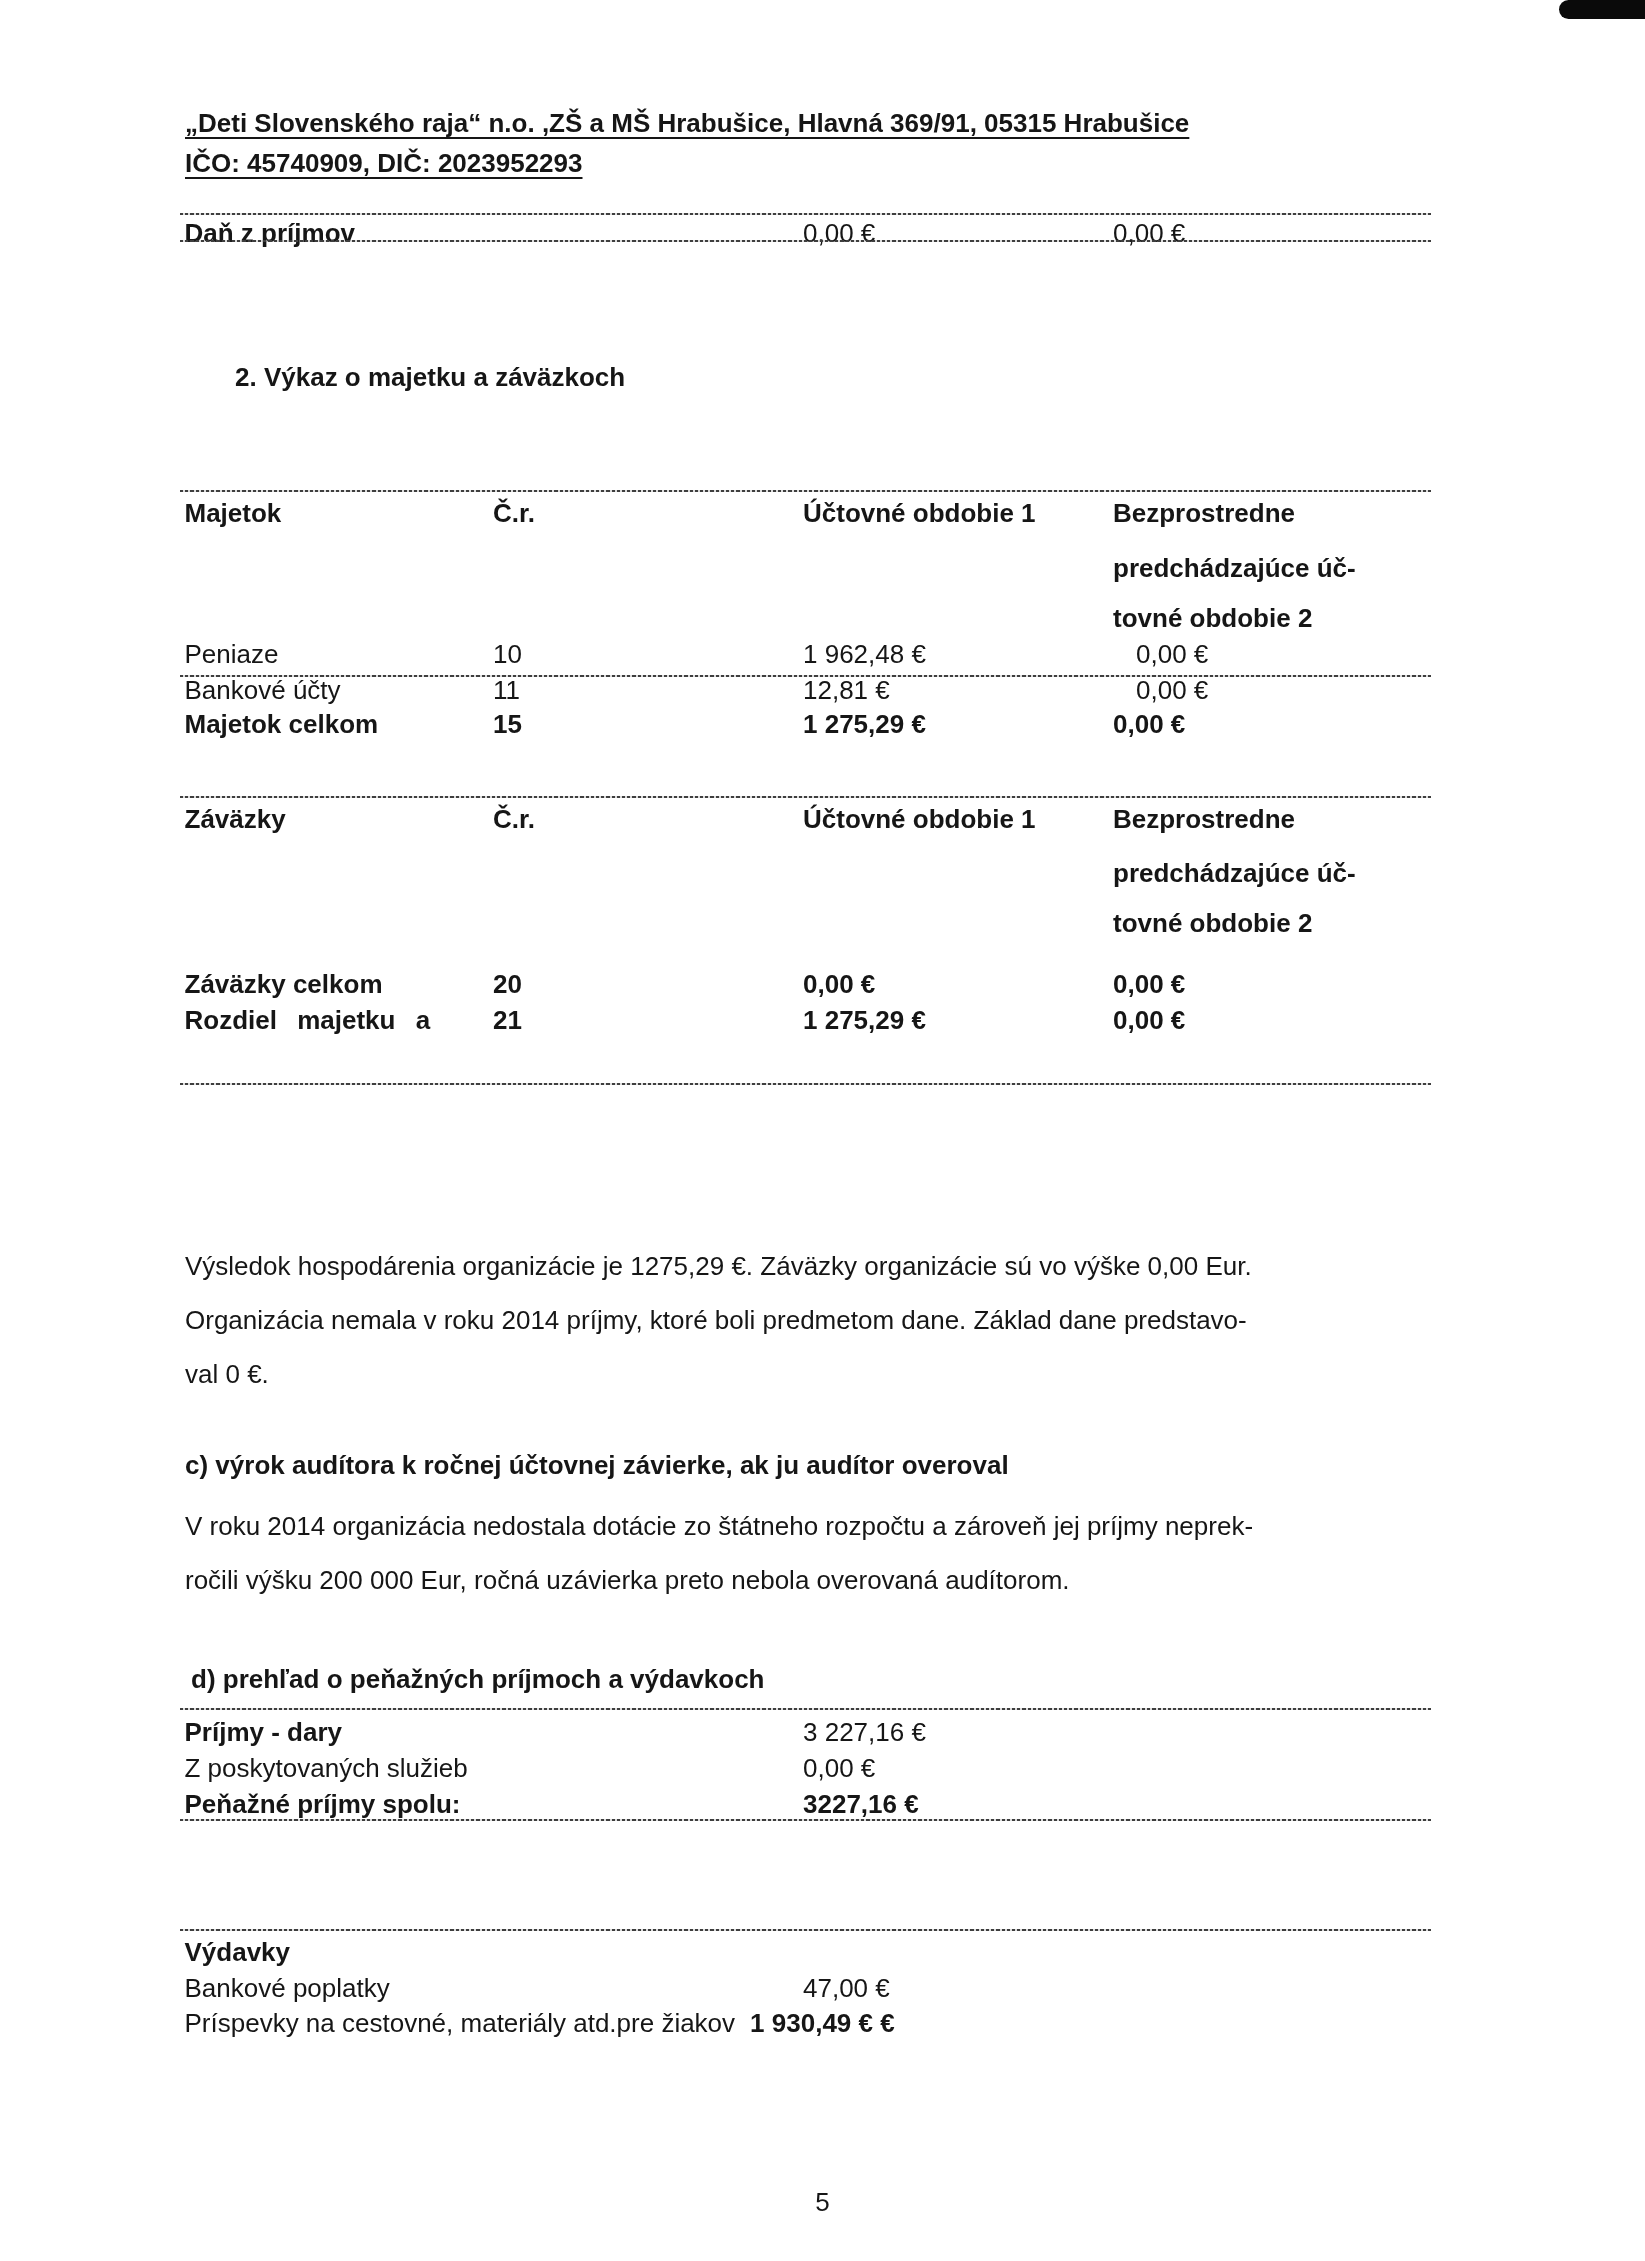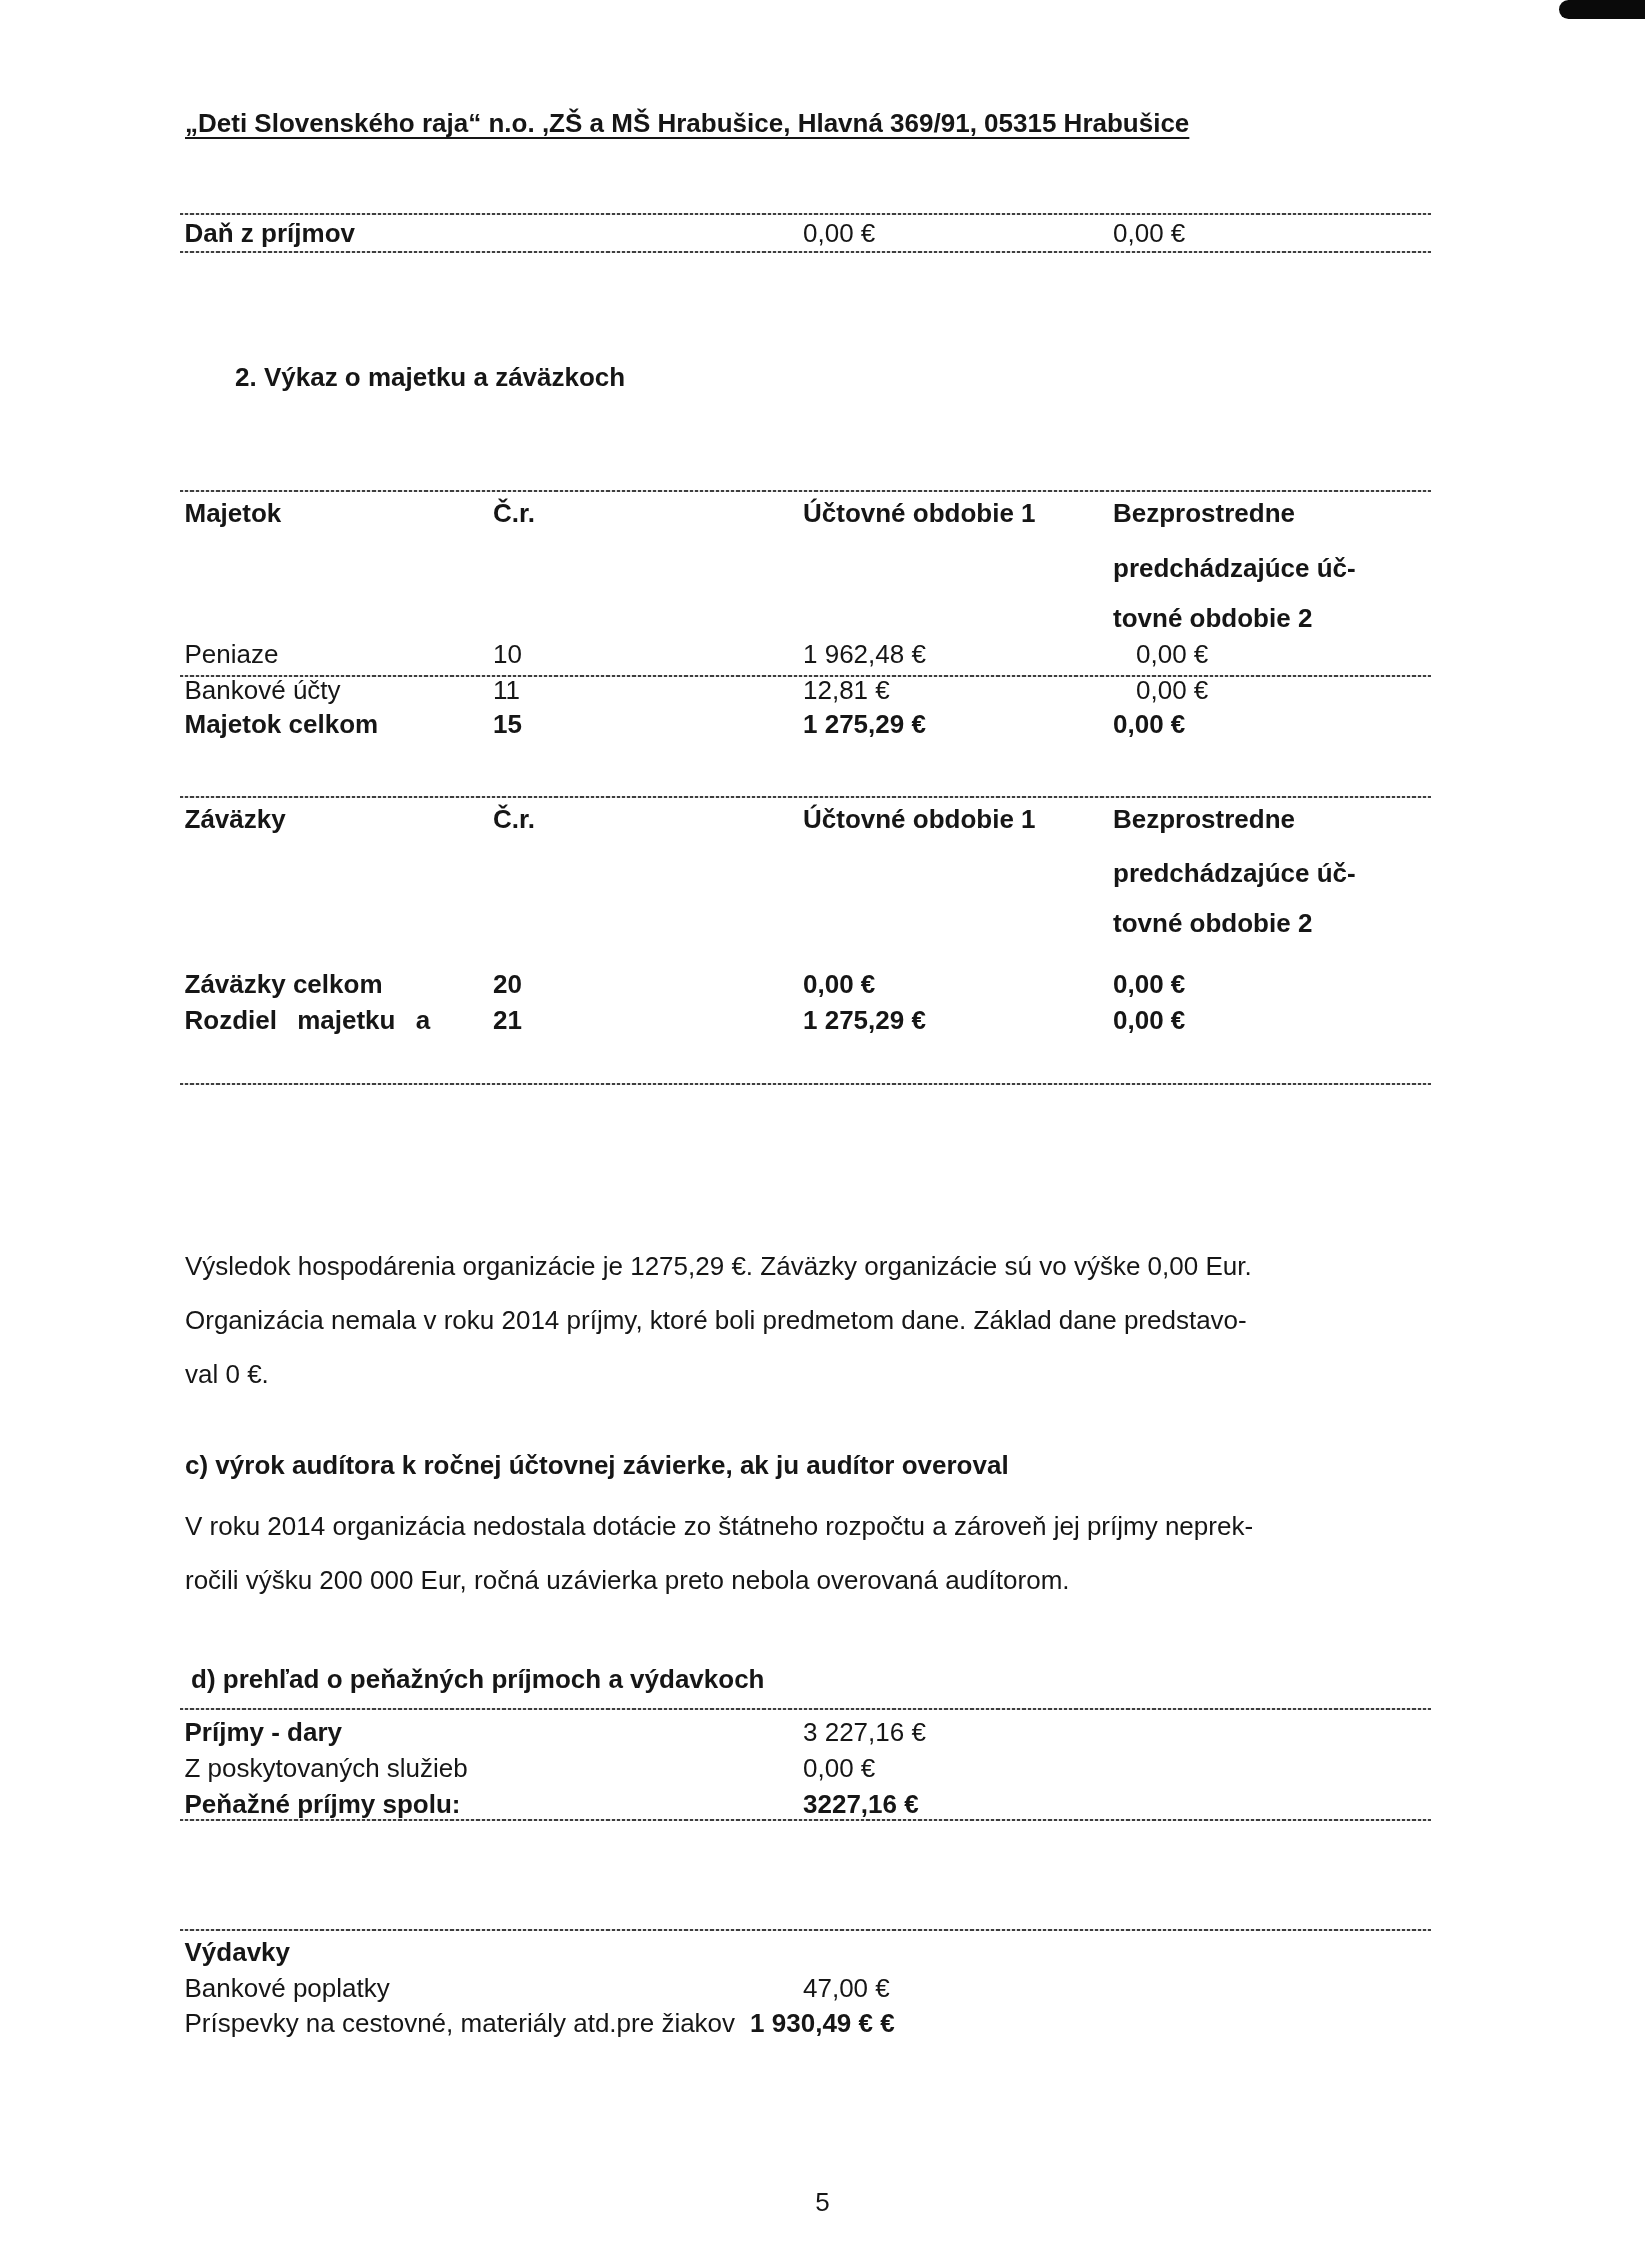--- a/index.html
+++ b/index.html
@@ -37,23 +37,24 @@
   .page-number{position:absolute;width:100%;text-align:center}
   .inline-val{margin-left:15px}
 </style>
 </head>
 <body>
 
 <div class="corner-mark"></div>
 
 <div class="abs header-block" style="top:105px;left:185px">
   <div class="bold u nowrap">„Deti Slovenského raja“ n.o. ,ZŠ a MŠ Hrabušice,  Hlavná 369/91, 05315  Hrabušice</div>
+  <div class="bold u nowrap" style="margin-top:3.9px">IČO: 45740909, DIČ: 2023952293</div>
 </div>
 
-<div class="tbl" style="top:213px;left:180px;width:1251px;height:40px">
+<div class="tbl" style="top:213px;left:180px;width:1251px;height:29px">
   <div class="hrule" style="top:0"></div>
   <div class="trow" style="top:5.2px">
     <span class="c1 bold">Daň z príjmov</span>
     <span class="c3">0,00 €</span>
     <span class="c4">0,00 €</span>
   </div>
   <div class="hrule" style="bottom:0"></div>
 </div>
 
 <div class="abs bold nowrap" style="top:362px;left:235px">2.  Výkaz o majetku a záväzkoch</div>

